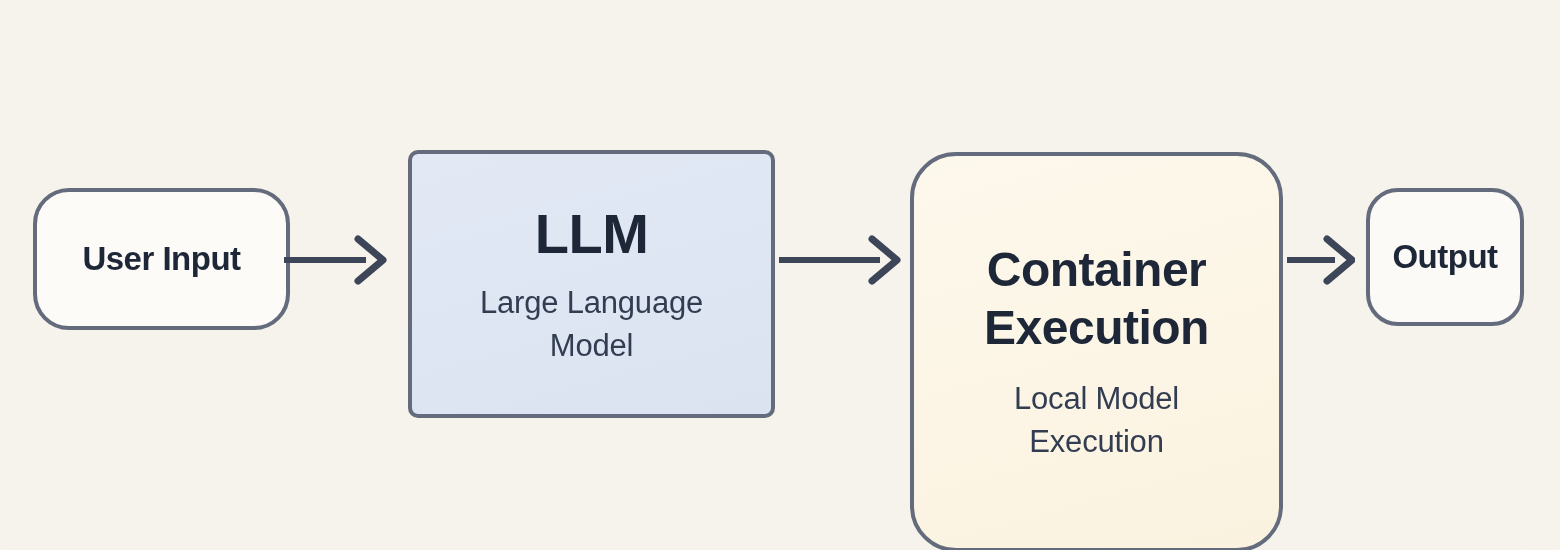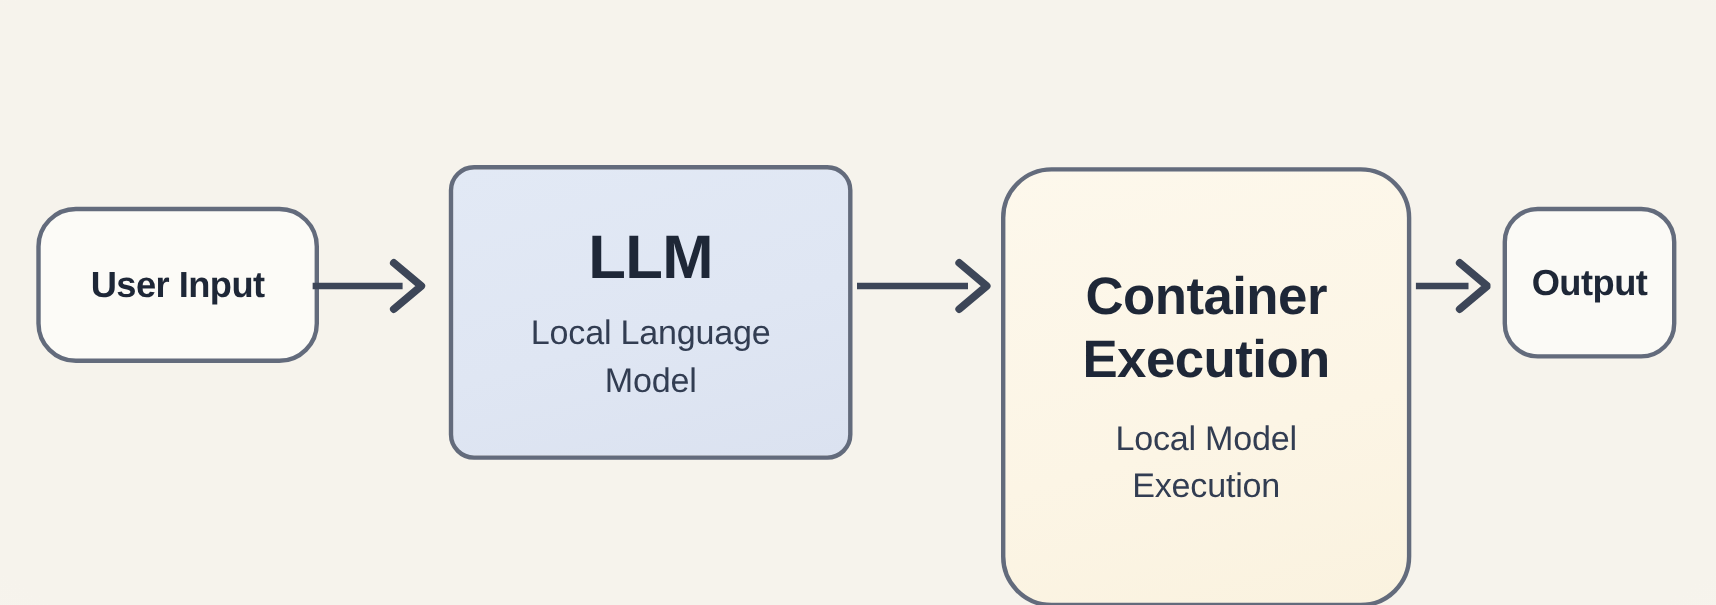--- a/index.html
+++ b/index.html
@@ -48,21 +48,21 @@
 
   .node-user-input {
     left: 33px; top: 188px; width: 257px; height: 142px;
     border-radius: 36px;
     background: var(--user-input-fill);
   }
   .node-user-input .node-title { font-size: 33px; }
 
   .node-llm {
     left: 408px; top: 150px; width: 367px; height: 268px;
-    border-radius: 23px;
+    border-radius: 10px;
     background: linear-gradient(165deg, #e2e9f5 0%, var(--llm-fill) 55%, #dbe2f0 100%);
   }
   .node-llm .node-title { font-size: 56px; }
   .node-llm .node-subtitle { max-width: 300px; margin-top: 14px; }
 
   .node-container-execution {
     left: 910px; top: 152px; width: 373px; height: 400px;
     border-radius: 46px;
     background: linear-gradient(165deg, #fdf8ec 0%, var(--container-fill) 60%, #faf2df 100%);
   }
@@ -90,21 +90,21 @@
     <div class="node-title">User Input</div>
   </div>
 
   <svg class="arrow arrow-1" width="104" height="60" viewBox="0 0 104 60" aria-hidden="true">
     <line x1="0" y1="30" x2="82" y2="30" stroke="currentColor" stroke-width="6"></line>
     <polyline points="74,9 99,30 74,51" fill="none" stroke="currentColor" stroke-width="7" stroke-linecap="round" stroke-linejoin="round"></polyline>
   </svg>
 
   <div class="node node-llm">
     <div class="node-title">LLM</div>
-    <div class="node-subtitle">Local Language Model</div>
+    <div class="node-subtitle">Large Language Model</div>
   </div>
 
   <svg class="arrow arrow-2" width="122" height="60" viewBox="0 0 122 60" aria-hidden="true">
     <line x1="0" y1="30" x2="101" y2="30" stroke="currentColor" stroke-width="6"></line>
     <polyline points="93,9 118,30 93,51" fill="none" stroke="currentColor" stroke-width="7" stroke-linecap="round" stroke-linejoin="round"></polyline>
   </svg>
 
   <div class="node node-container-execution">
     <div class="node-title">Container Execution</div>
     <div class="node-subtitle">Local Model Execution</div>

